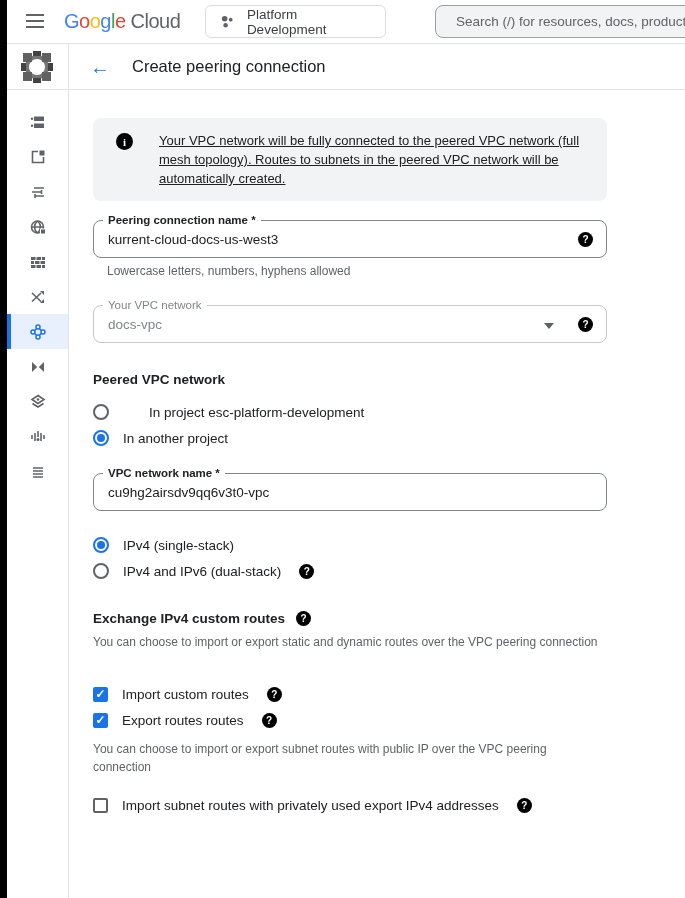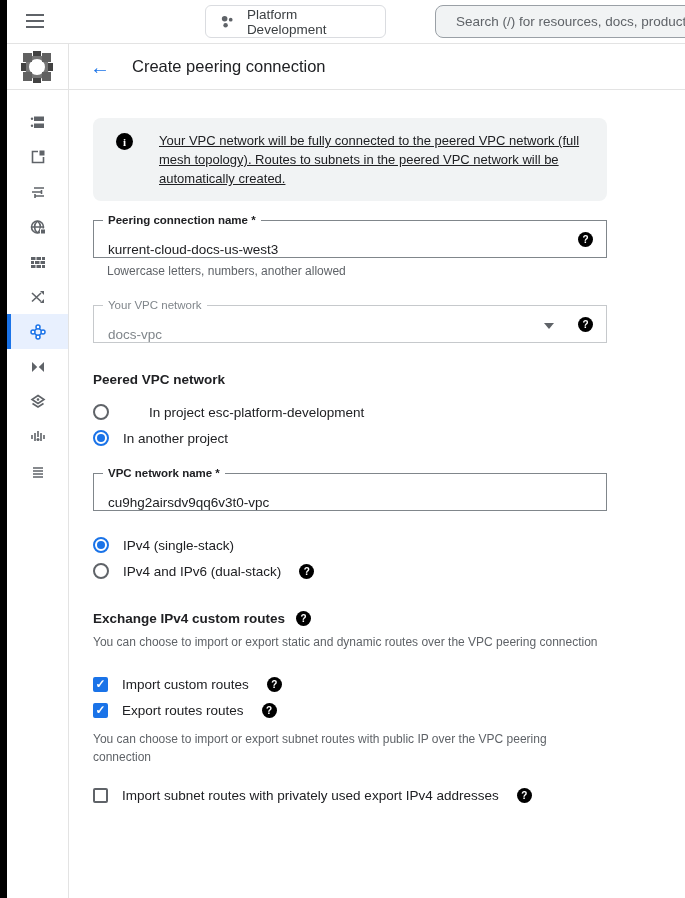--- a/index.html
+++ b/index.html
@@ -53,22 +53,22 @@
   
   #content { left:93px; top:90px; width:514px; }
   #info-banner { margin-top:28px; background:#f1f3f4; border-radius:8px;
     padding:13px 16px; display:flex; }
   #info-banner .txt { font-size:13px; line-height:19px; width:424px;text-decoration:underline; }
   .info-icon { width:17px; height:17px; border-radius:50%; background:#000; color:#fff;
     font-size:11px; font-weight:bold; font-family:"Liberation Serif",serif;
     display:flex; align-items:center; justify-content:center;
     margin:2px 26px 0 7px; flex:none; }
 
-  .tfield { position:relative; border:1px solid #80868b; border-radius:0;
-    height:38px; display:flex; align-items:flex-end; padding:0 14px; cursor:text; }
+  .tfield { position:relative; border:1px solid #80868b; border-radius:8px;
+    height:38px; display:flex; align-items:center; padding:0 14px; cursor:text; }
   .tfield .flabel { position:absolute; top:-8px; left:9px; background:#fff;
     padding:0 5px; font-size:11.5px; font-weight:bold; color:#202124; line-height:15px; }
   .tfield .fvalue { font-size:13.5px; color:#202124; }
   .tfield.disabled { border-color:#c6c9cc; cursor:default; }
   .tfield.disabled .flabel { color:#80868b; font-weight:normal; }
   .tfield.disabled .fvalue { color:#80868b; }
   .tfield .help-icon { position:absolute; right:13px; top:11px; }
   .tfield .caret { position:absolute; right:52px; top:17px; width:0; height:0;
     border-left:5px solid transparent; border-right:5px solid transparent;
     border-top:6px solid #5f6368; cursor:pointer; }
@@ -102,20 +102,24 @@
 </head>
 <body>
 
 <div id="window-edge" class="abs"></div>
 
 <div id="topbar" class="abs">
   <div id="hamburger" class="abs">
     <span></span>
       <span></span>
       <span></span>
+  </div>
+  <div id="logo" class="abs">
+    <span><span class="gl-0">G</span><span class="gl-1">o</span><span class="gl-2">o</span><span class="gl-3">g</span><span class="gl-4">l</span><span class="gl-5">e</span></span>
+    <span class="cloud">Cloud</span>
   </div>
   <div id="project-btn" class="abs">
     <svg width="16" height="16" viewBox="0 0 16 16">
       <circle cx="5" cy="4.5" r="3" fill="#5f6368"></circle>
       <circle cx="11.5" cy="5.5" r="2" fill="#5f6368"></circle>
       <circle cx="6" cy="11.5" r="2.4" fill="#5f6368"></circle>
     </svg>
     <span class="label">Platform Development</span>
   </div>
   <div id="search-box" class="abs">
@@ -229,21 +233,21 @@
   <div id="info-banner">
     <span class="info-icon">i</span>
     <span class="txt">Your VPC network will be fully connected to the peered VPC network (full mesh topology). Routes to subnets in the peered VPC network will be automatically created.</span>
   </div>
 
   <div class="tfield" style="margin-top:19px">
     <span class="flabel">Peering connection name *</span>
     <span class="fvalue">kurrent-cloud-docs-us-west3</span>
     <span class="help-icon"></span>
   </div>
-  <div class="helper-text">Lowercase letters, numbers, another allowed</div>
+  <div class="helper-text">Lowercase letters, numbers, hyphens allowed</div>
 
   <div class="tfield disabled" style="margin-top:27px">
     <span class="flabel">Your VPC network</span>
     <span class="fvalue">docs-vpc</span>
     <span class="caret"></span>
     <span class="help-icon"></span>
   </div>
 
   <div class="section-heading" style="margin-top:29px">
     <span>Peered VPC network</span>
@@ -272,21 +276,21 @@
     <span class="opt-label">IPv4 and IPv6 (dual-stack)</span>
     <span class="help-icon"></span>
   </div>
 
   <div class="section-heading" style="margin-top:27px">
     <span>Exchange IPv4 custom routes</span>
     <span class="help-icon"></span>
   </div>
   <div class="section-desc nowrap">You can choose to import or export static and dynamic routes over the VPC peering connection</div>
 
-  <div class="opt-row" style="margin-top:20px">
+  <div class="opt-row" style="margin-top:30px">
     <span class="checkbox checked"></span>
     <span class="opt-label">Import custom routes</span>
     <span class="help-icon"></span>
   </div>
   <div class="opt-row">
     <span class="checkbox checked"></span>
     <span class="opt-label">Export routes routes</span>
     <span class="help-icon"></span>
   </div>
 

